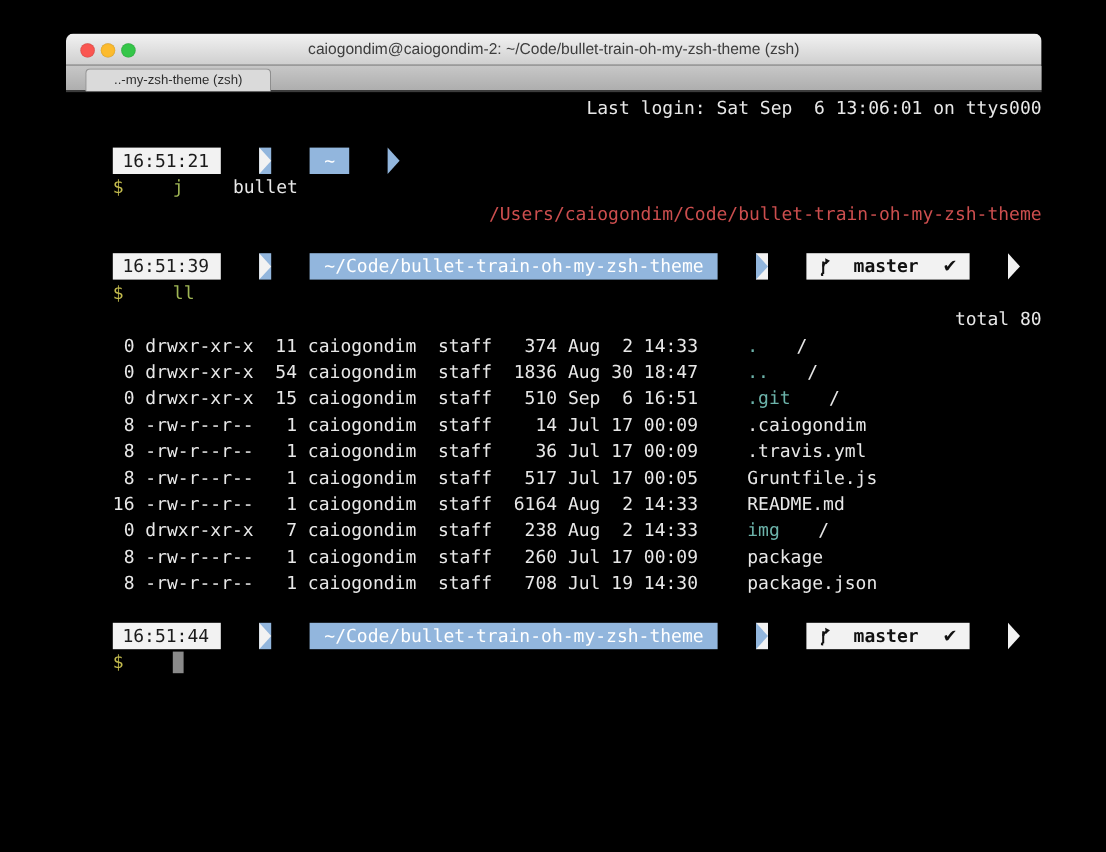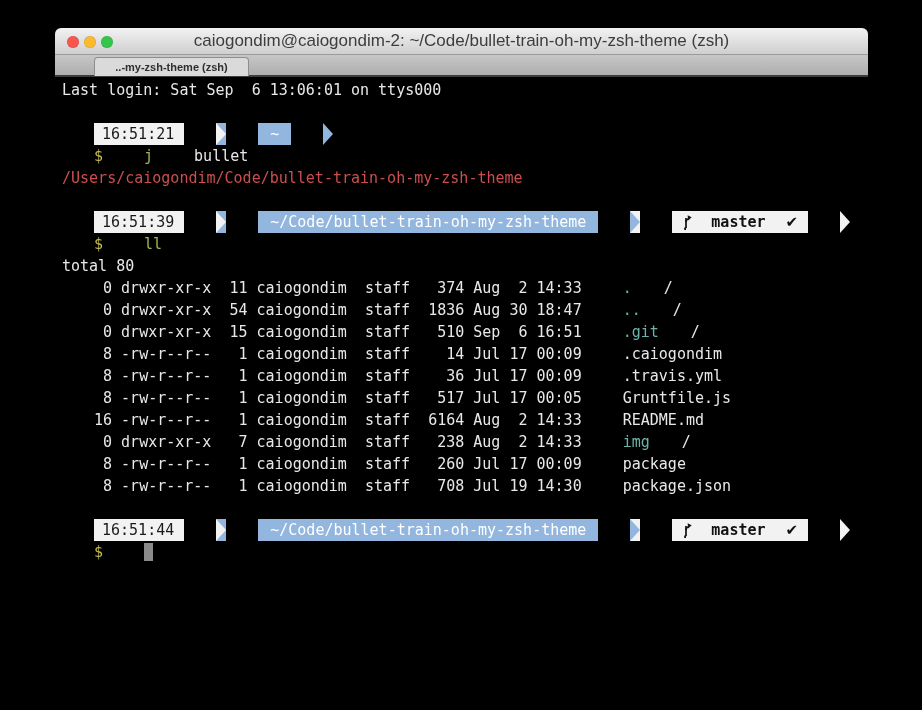--- a/index.html
+++ b/index.html
@@ -17,43 +17,43 @@
     background:linear-gradient(#f2f2f2,#cfcfcf);
     border-bottom:1px solid #9b9b9b;box-sizing:border-box;
   }
   .lights{position:absolute;left:12px;top:8px;display:flex;gap:5px;}
   .light{width:12px;height:12px;border-radius:50%;display:inline-block;
     box-shadow:inset 0 0 1px rgba(0,0,0,.35);}
   .light.red{background:var(--light-red);}
   .light.yellow{background:var(--light-yellow);}
   .light.green{background:var(--light-green);}
   .title{
-    text-align:center;line-height:26px;font-size:17px;color:#3d3d3d;
+    text-align:center;line-height:26px;font-size:13px;color:#3d3d3d;
     white-space:nowrap;overflow:hidden;
   }
   
   .tabbar{
     height:22px;background:linear-gradient(#c7c7c7,#aeaeae);
     border-bottom:2px solid #3c3c3c;box-sizing:border-box;position:relative;
   }
   .tab{
-    position:absolute;left:39px;top:2px;width:153px;height:18px;
+    position:absolute;left:16px;top:2px;width:153px;height:18px;
     background:#dadada;border:1px solid #8e8e8e;border-bottom:none;
     border-radius:4px 4px 0 0;text-align:center;
-    font-size:11px;font-weight:bold;color:#2e2e2e;line-height:18px;
+    font-size:11px;font-weight:normal;color:#2e2e2e;line-height:18px;
     white-space:nowrap;
   }
   
   .screen{
     position:absolute;left:0;top:49px;right:0;bottom:0;background:#000;
     padding:2px 0 0 7px;box-sizing:border-box;
     font-family:"DejaVu Sans Mono",monospace;font-size:15px;
     color:var(--fg);cursor:text;
   }
-  .line{height:22px;line-height:22px;white-space:pre;display:flex;align-items:center;}
+  .line{height:22px;line-height:22px;white-space:pre;display:flex;align-items:center;text-align:right;}
   .line > span{white-space:pre;margin-left:32px;}
   .plain{display:block;}
   .pchar{color:var(--yellow);margin-right:9px;}
   .cmdname{color:var(--green);}
   .args{color:var(--fg);}
   .redpath{color:var(--red);}
   .dirname{color:var(--teal);}
   
   .seg{height:22px;display:inline-flex;align-items:center;}
   .seg.time{background:var(--seg-white);color:#1a1a1a;padding:0 10px 0 8px;}

